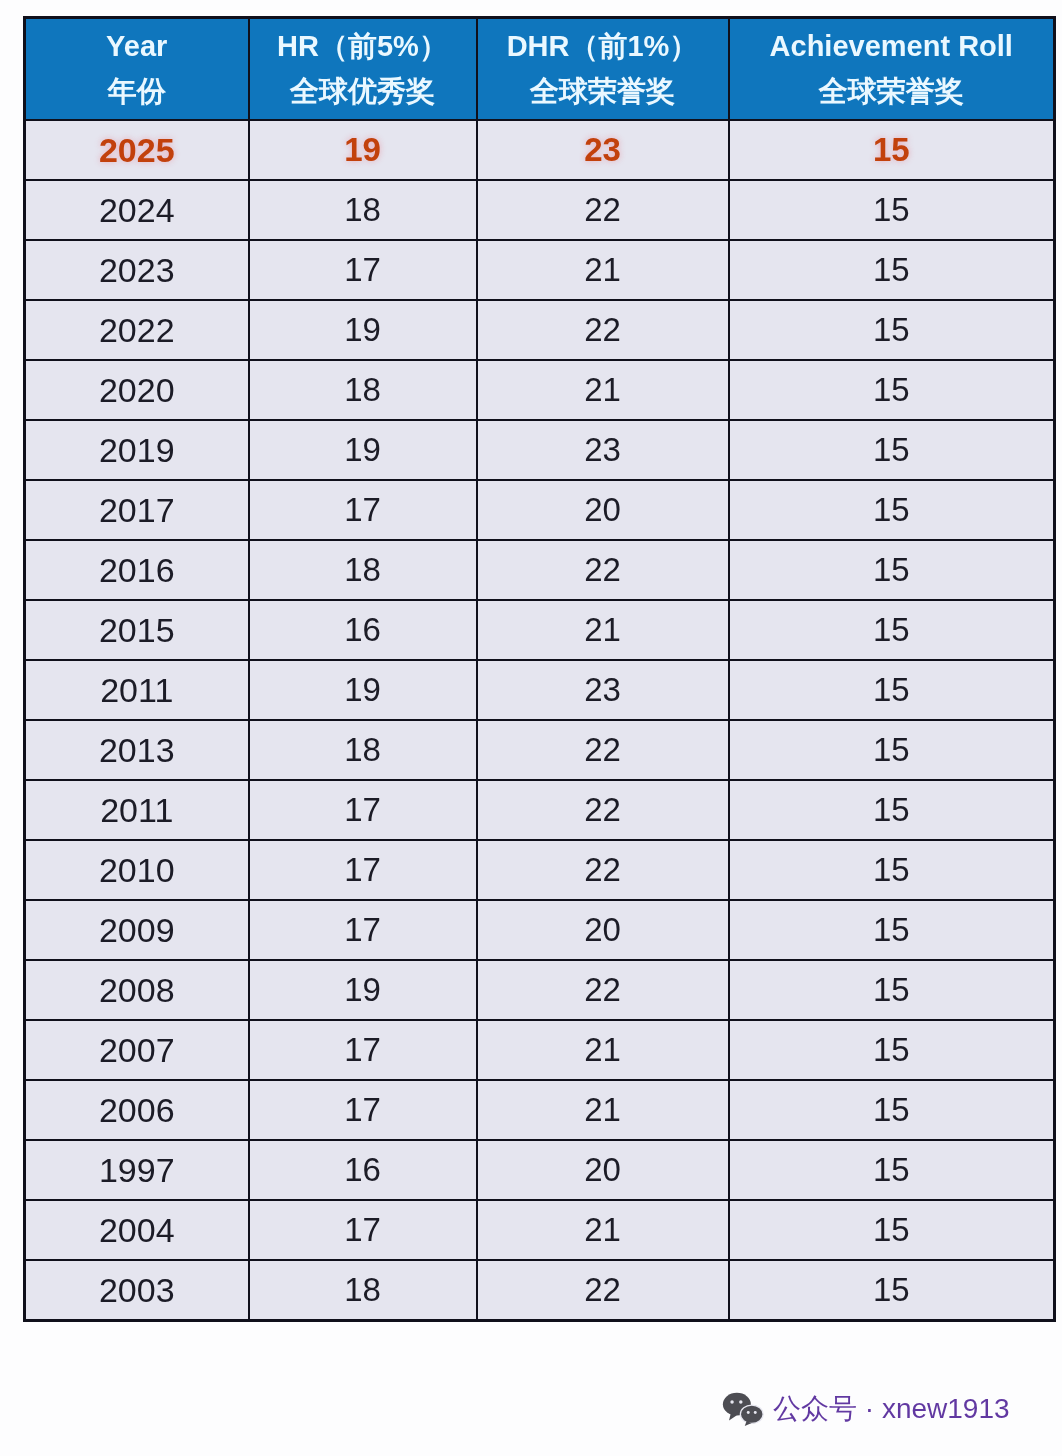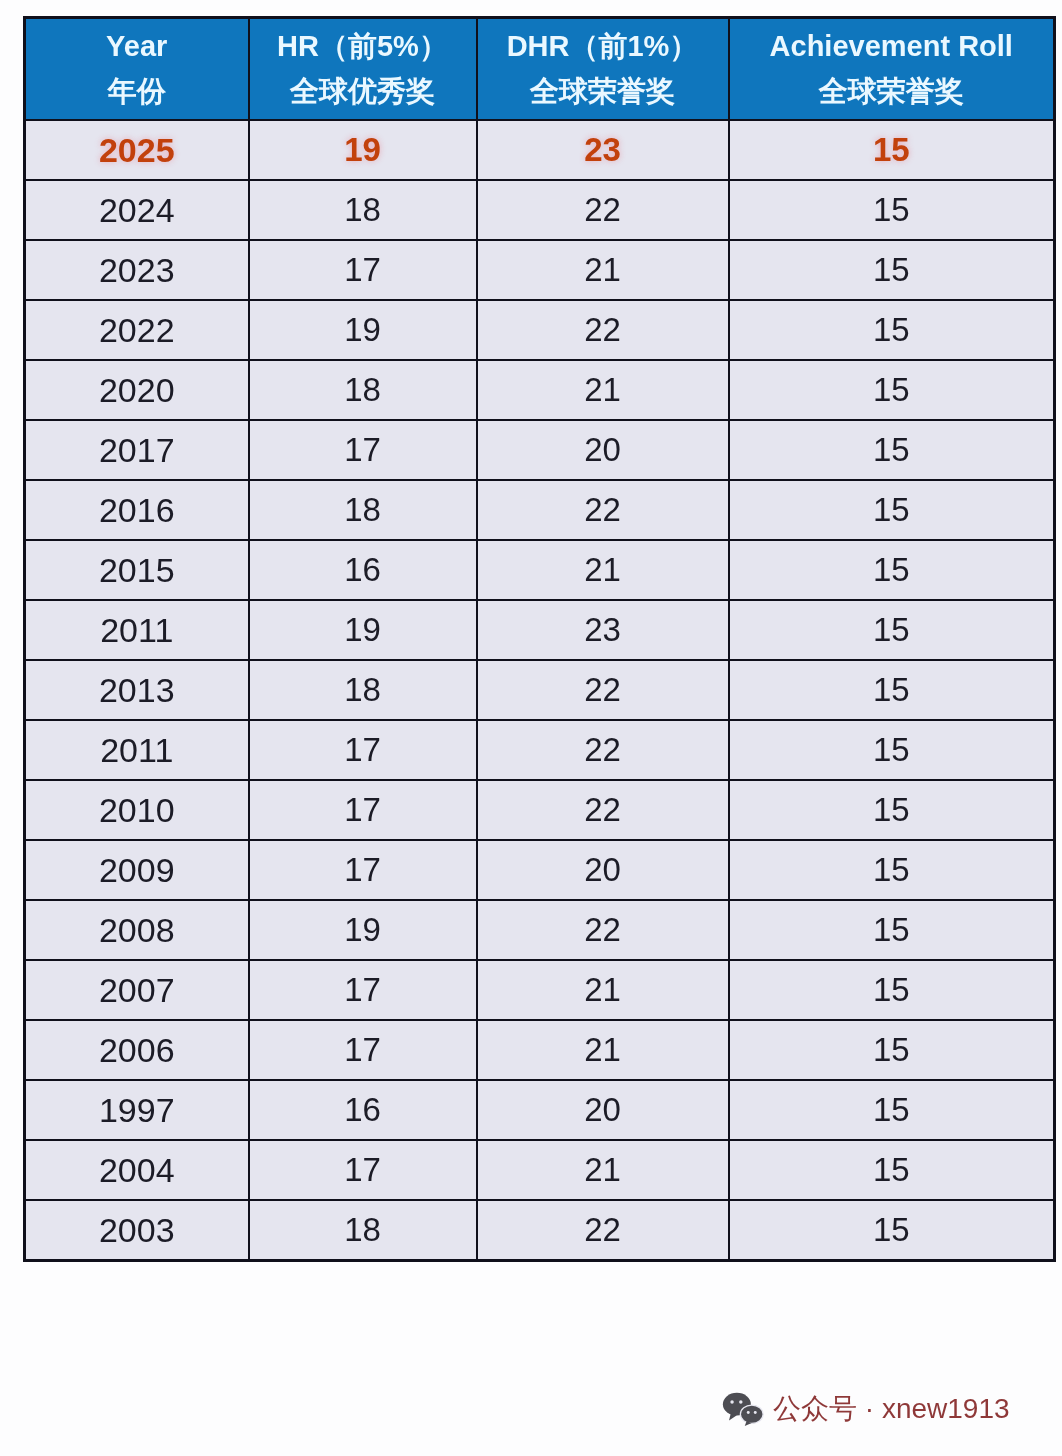--- a/index.html
+++ b/index.html
@@ -59,21 +59,21 @@
     font-weight: bold;
     text-shadow: 0 0 6px rgba(233, 104, 122, 0.45);
   }
   .watermark {
     position: absolute;
     left: 722px;
     top: 1390px;
     display: flex;
     align-items: center;
     gap: 9px;
-    color: #7f1d1d;
+    color: #4c1d95;
     opacity: 0.88;
     font-size: 28px;
     font-weight: 500;
     white-space: nowrap;
     pointer-events: none;
   }
   .watermark svg {
     width: 42px;
     height: 36px;
     display: block;
@@ -133,20 +133,26 @@
         <tr>
           <td class="year-col">2022</td>
           <td>19</td>
           <td>22</td>
           <td>15</td>
         </tr>
         <tr>
           <td class="year-col">2020</td>
           <td>18</td>
           <td>21</td>
+          <td>15</td>
+        </tr>
+        <tr>
+          <td class="year-col">2019</td>
+          <td>19</td>
+          <td>23</td>
           <td>15</td>
         </tr>
         <tr>
           <td class="year-col">2017</td>
           <td>17</td>
           <td>20</td>
           <td>15</td>
         </tr>
         <tr>
           <td class="year-col">2016</td>

